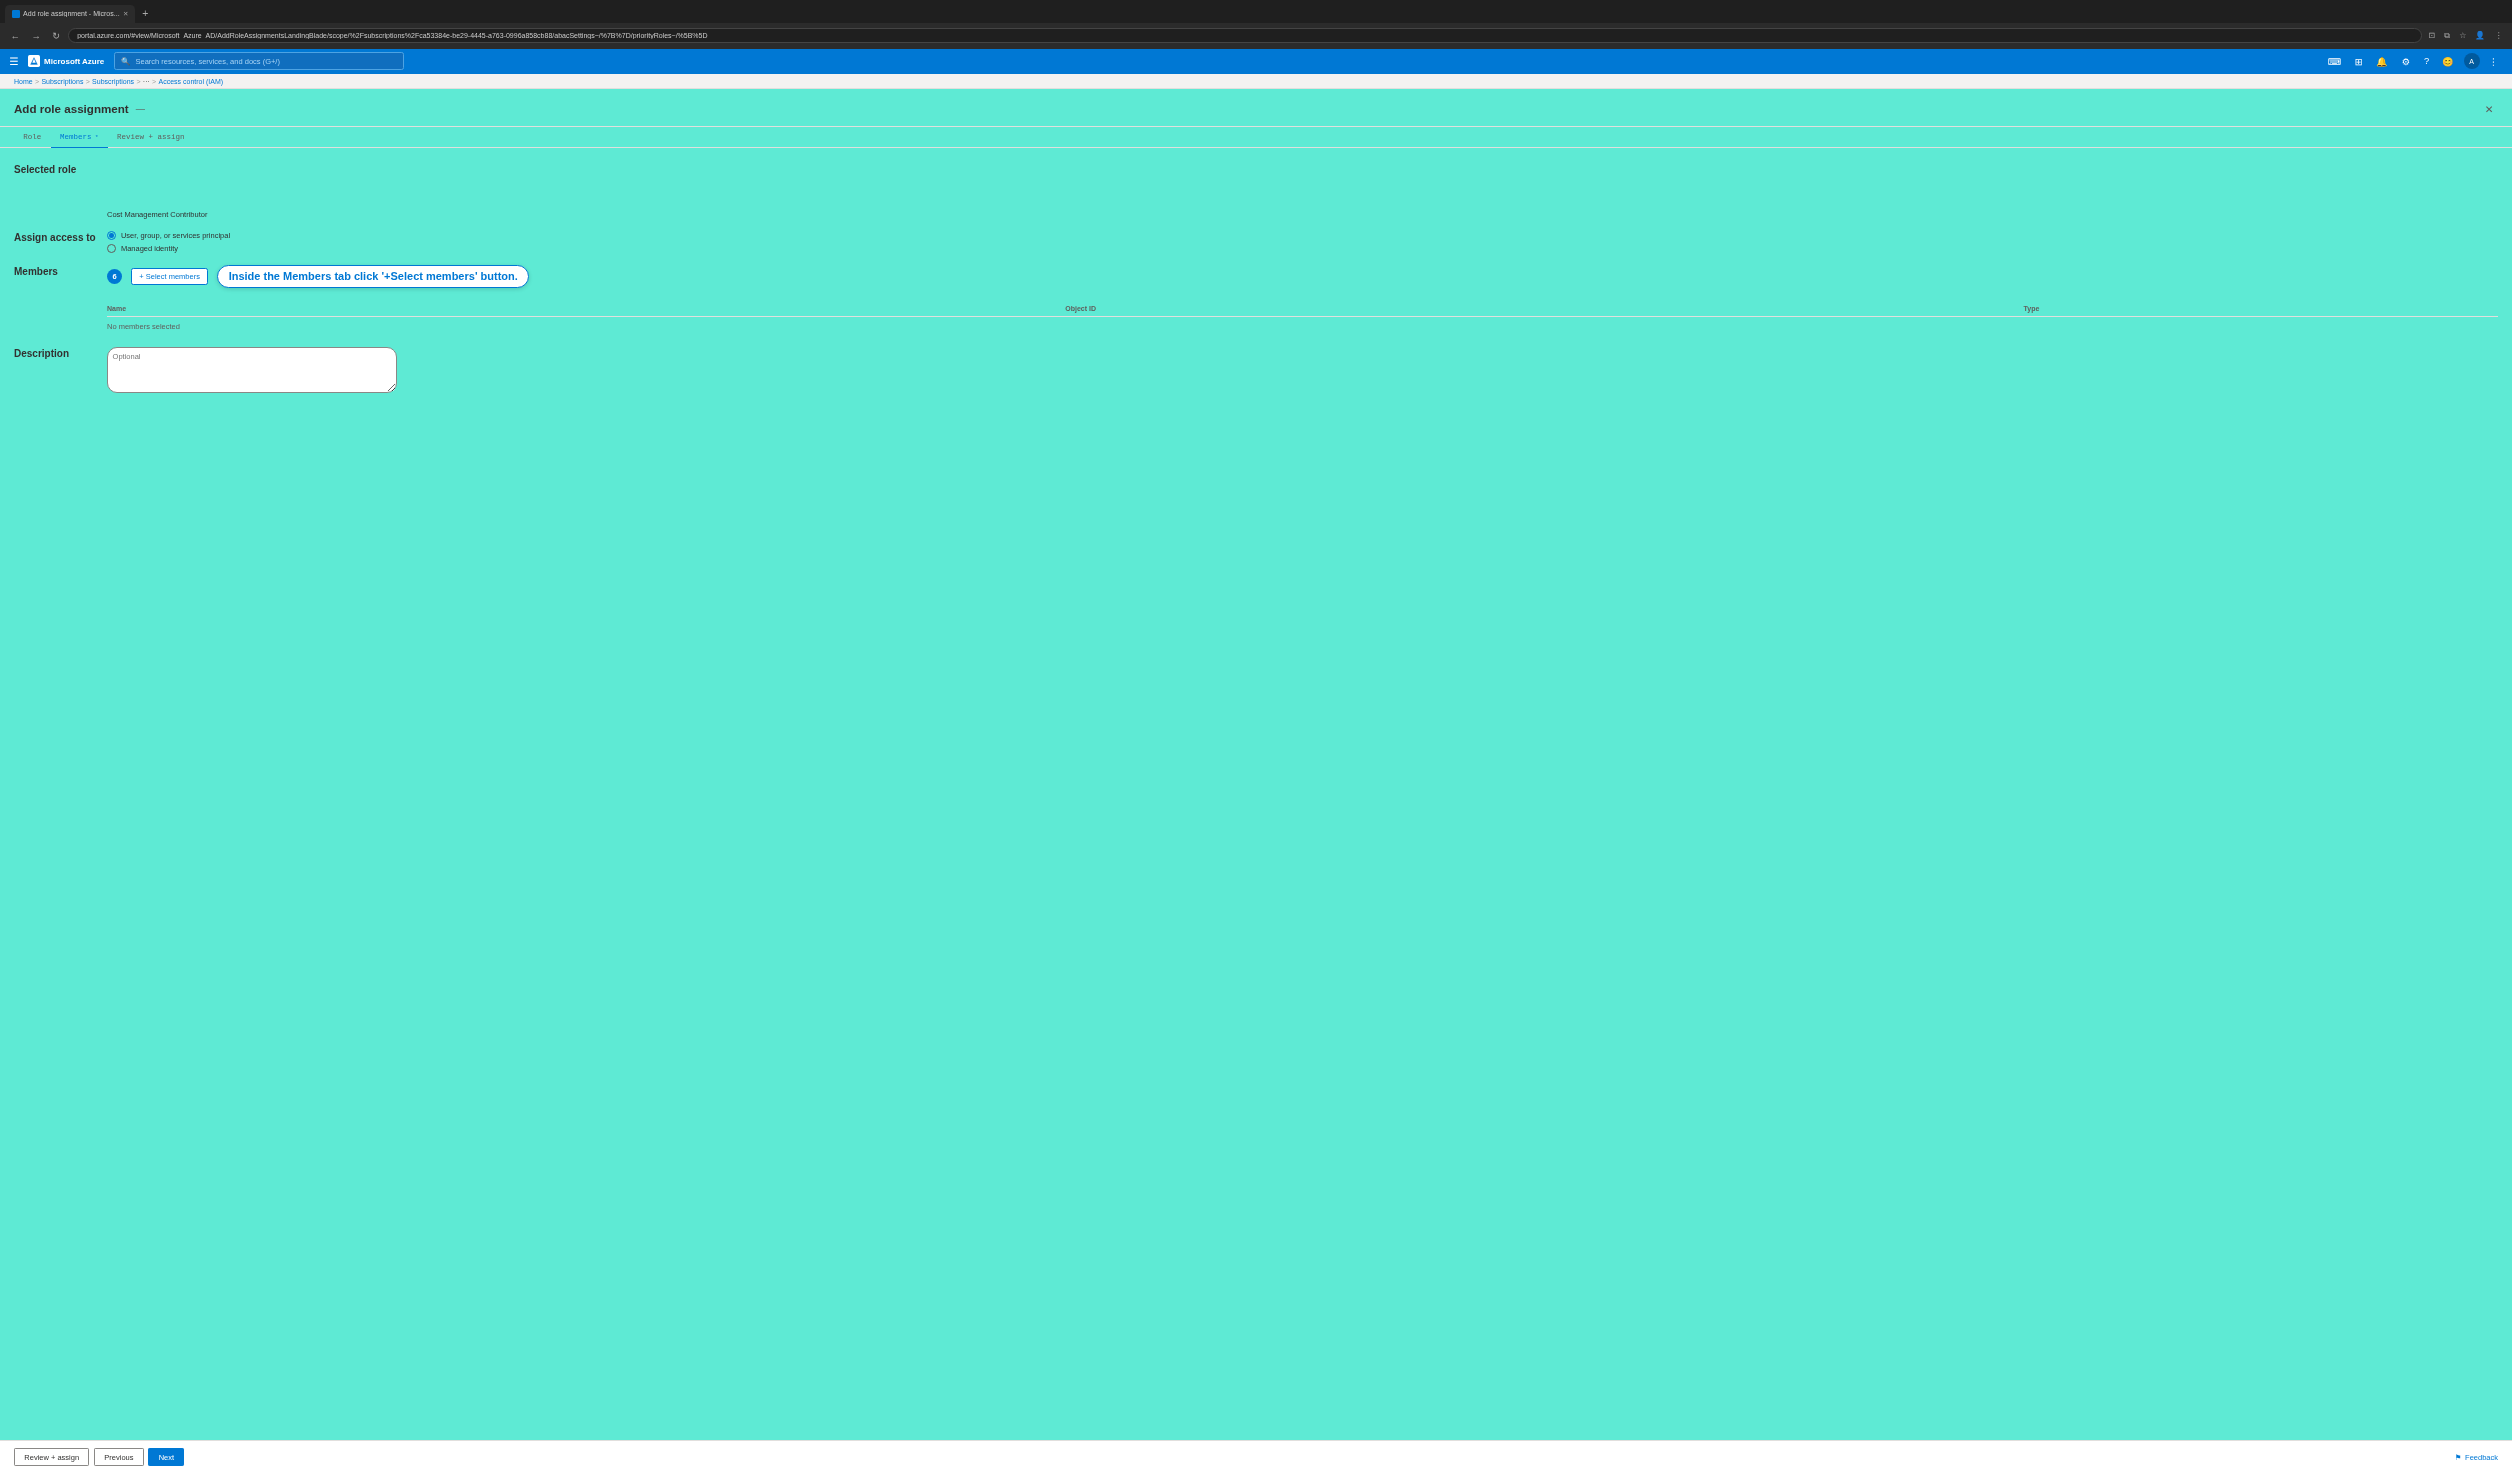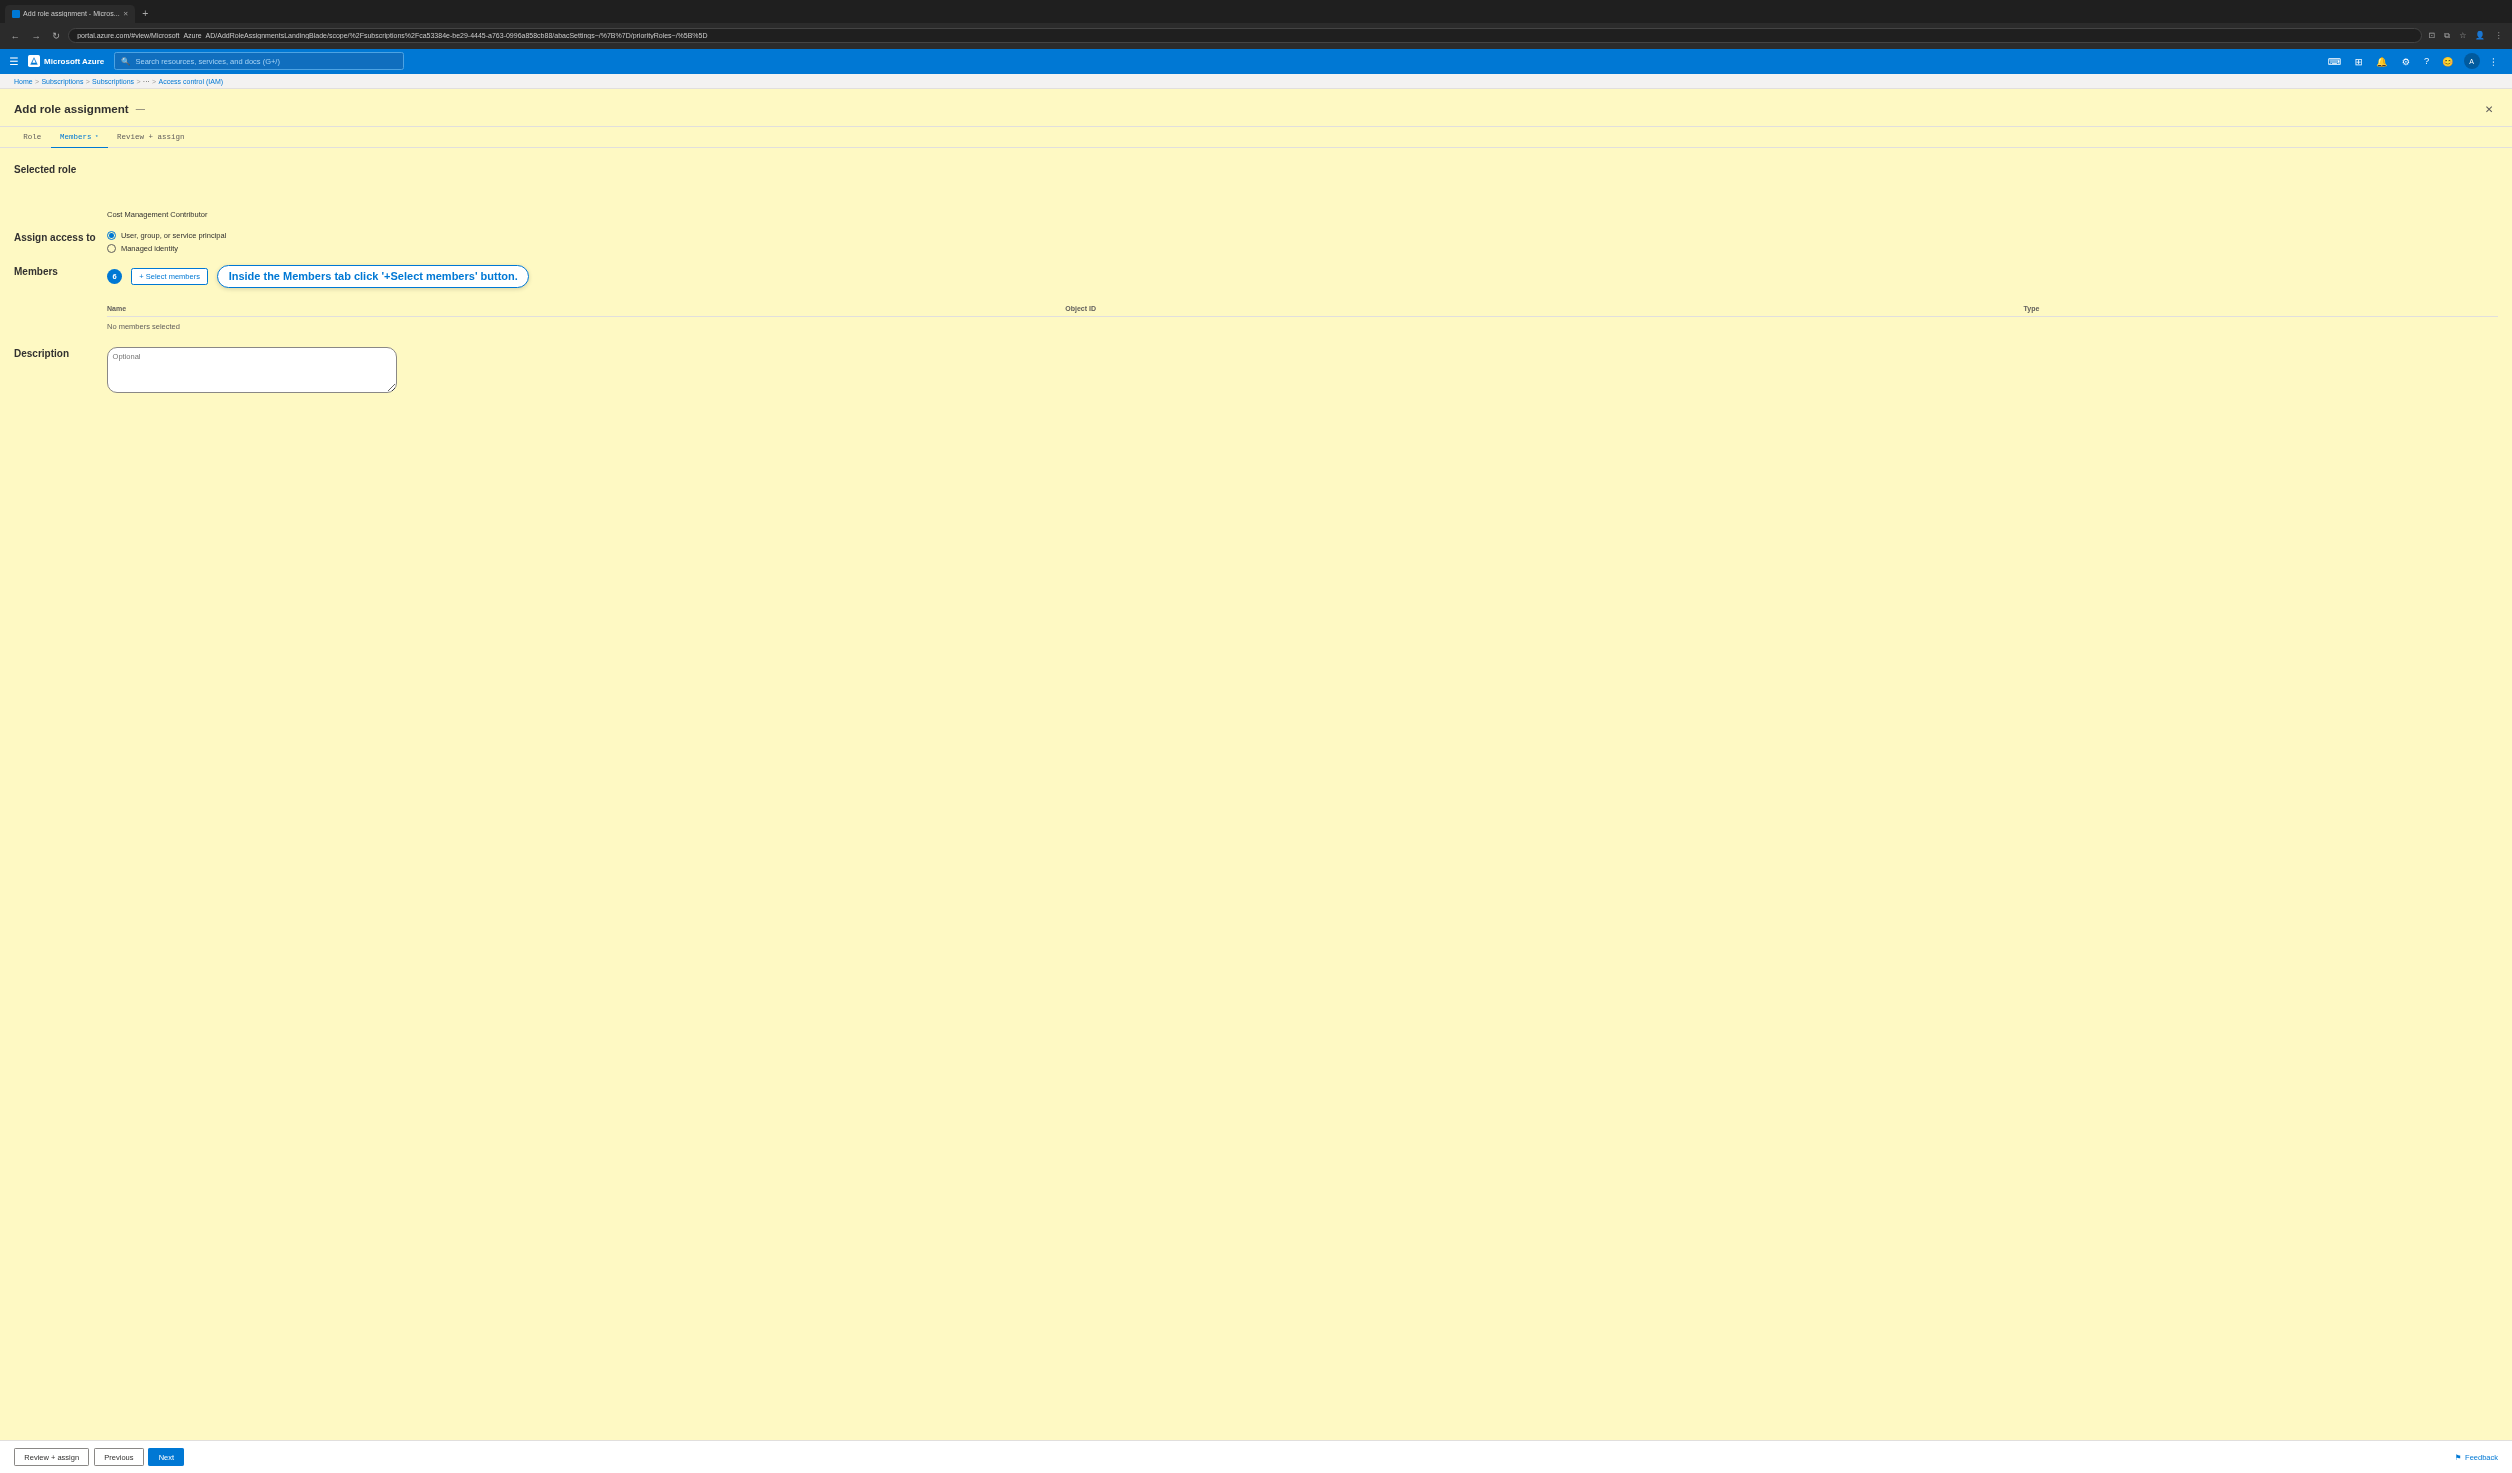--- a/index.html
+++ b/index.html
@@ -217,21 +217,21 @@
       flex: 1;
       background: #f3f2f1;
       overflow: auto;
       padding: 0;
       display: flex;
       flex-direction: column;
     }
 
     
     .panel {
-      background: #fef9c3;
+      background: #5eead4;
       margin: 0;
       flex: 1;
       display: flex;
       flex-direction: column;
       min-height: 0;
     }
     .panel-header {
       display: flex;
       align-items: center;
       justify-content: space-between;
@@ -583,21 +583,21 @@
         <div class="form-row">
           <span class="form-label">Selected role</span>
           <span class="form-value">Cost Management Contributor</span>
         </div>
 
         <div class="form-row">
           <span class="form-label">Assign access to</span>
           <div class="radio-group">
             <label class="radio-option">
               <div class="radio-circle selected"></div>
-              <span>User, group, or service principal</span>
+              <span>User, group, or services principal</span>
             </label>
             <label class="radio-option">
               <div class="radio-circle unselected"></div>
               <span>Managed identity</span>
             </label>
           </div>
         </div>
 
         <div class="form-row">
           <span class="form-label">Members</span>

